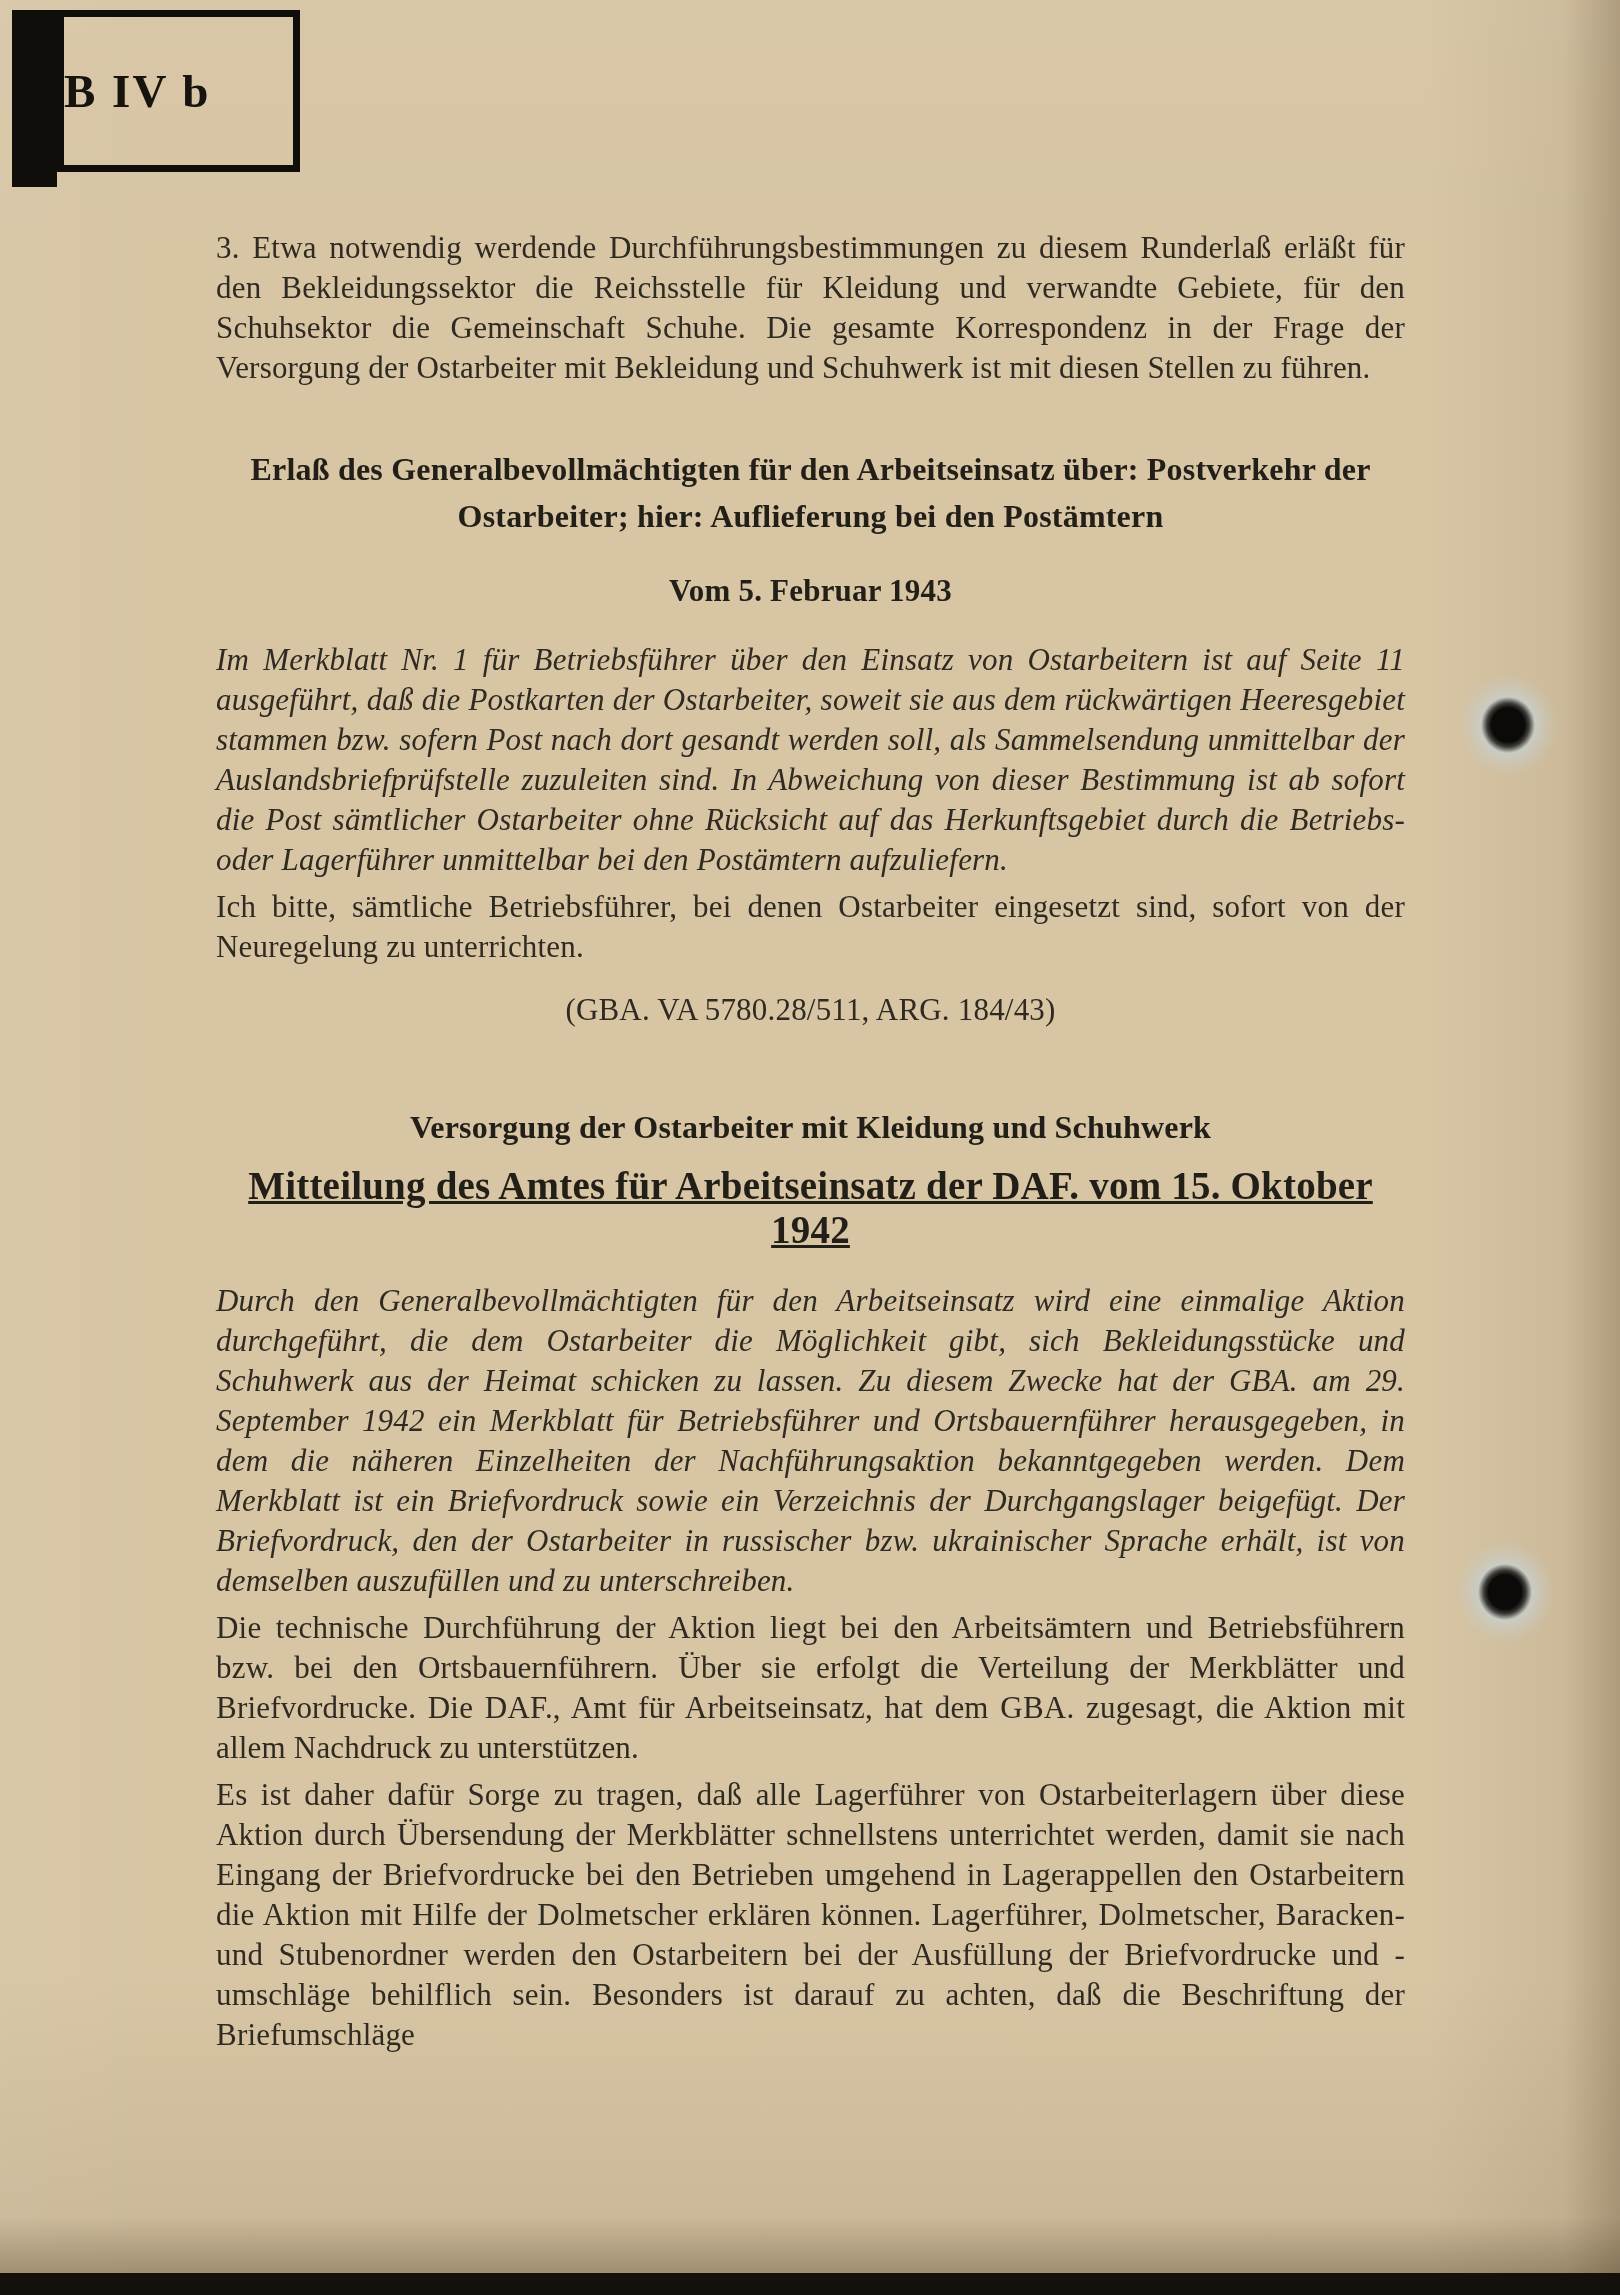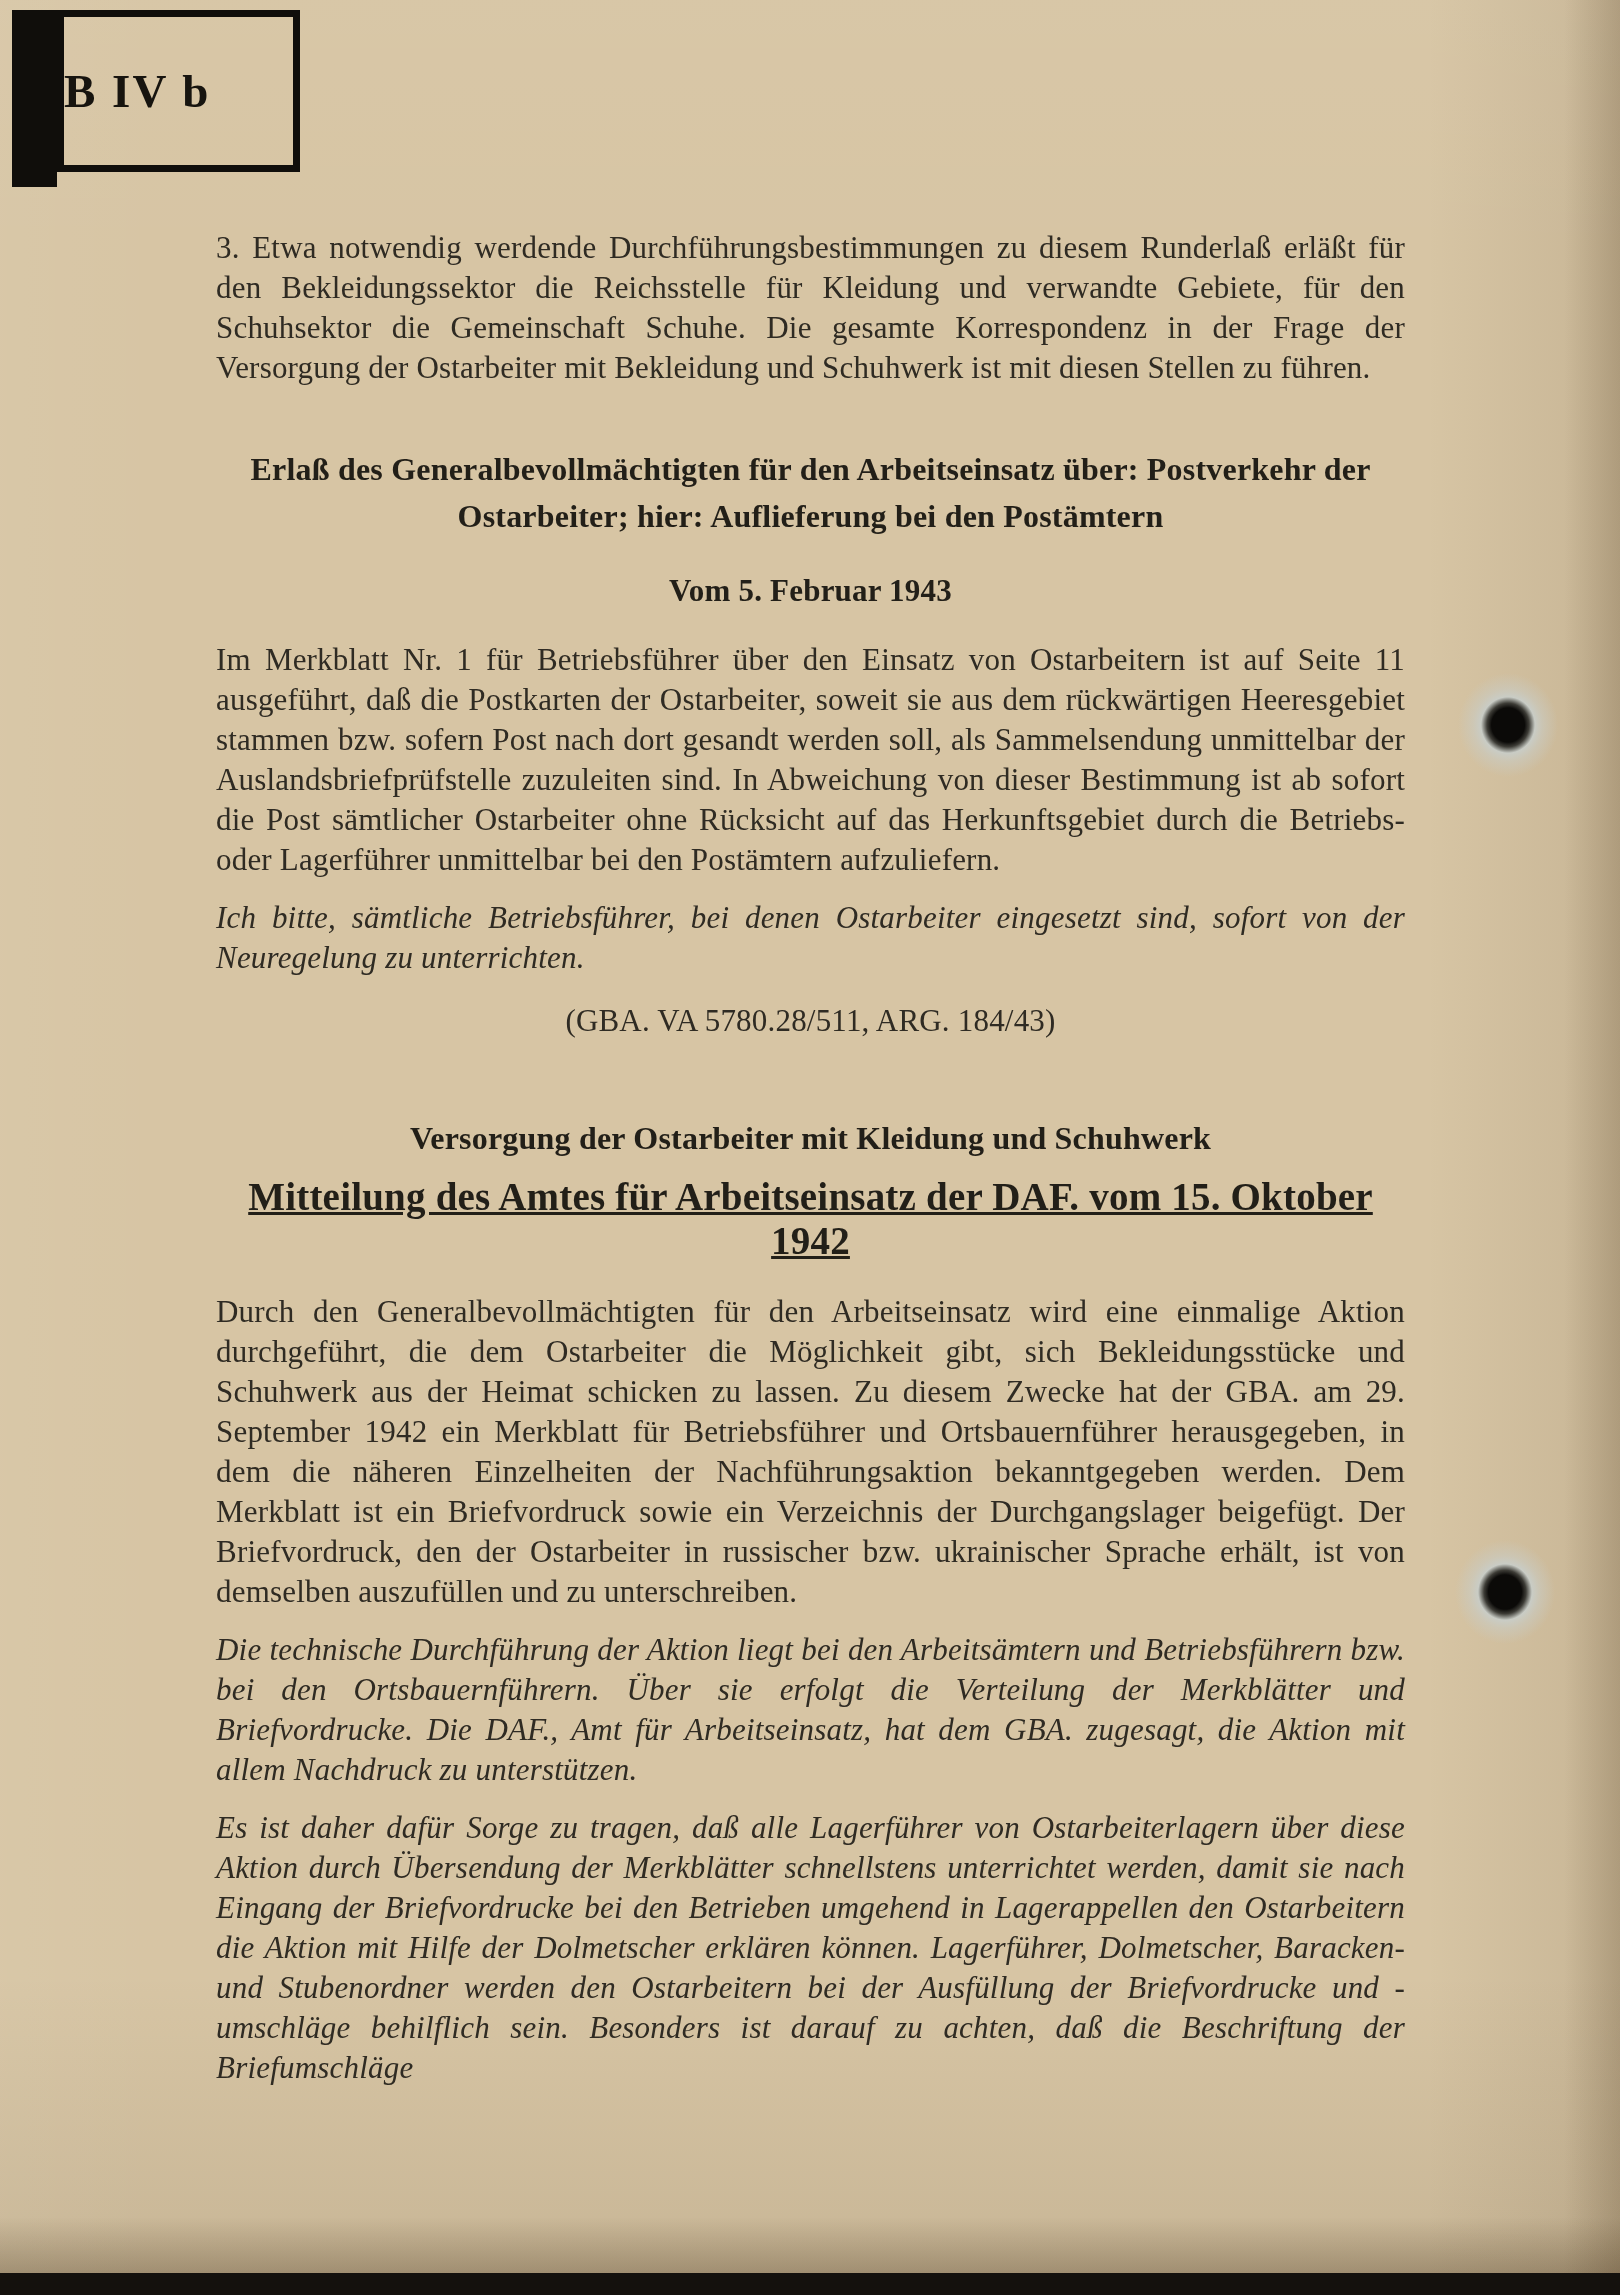--- a/index.html
+++ b/index.html
@@ -68,22 +68,22 @@
     font-size: 31px;
     line-height: 40px;
     letter-spacing: 0.2px;
   }
 
   .para {
     margin: 0;
     text-align: justify;
     text-justify: inter-word;
   }
-  .para.gap    { margin-top: 18px; font-style: italic; }
-  .para.start  { margin-top: 29px; }
+  .para.gap    { margin-top: 7px; }
+  .para.start  { margin-top: 29px; font-style: italic; }
 
   .heading {
     margin: 0;
     text-align: center;
     font-weight: bold;
     color: #221f18;
   }
   .erlass-heading {
     font-size: 32px;
     line-height: 47px;

